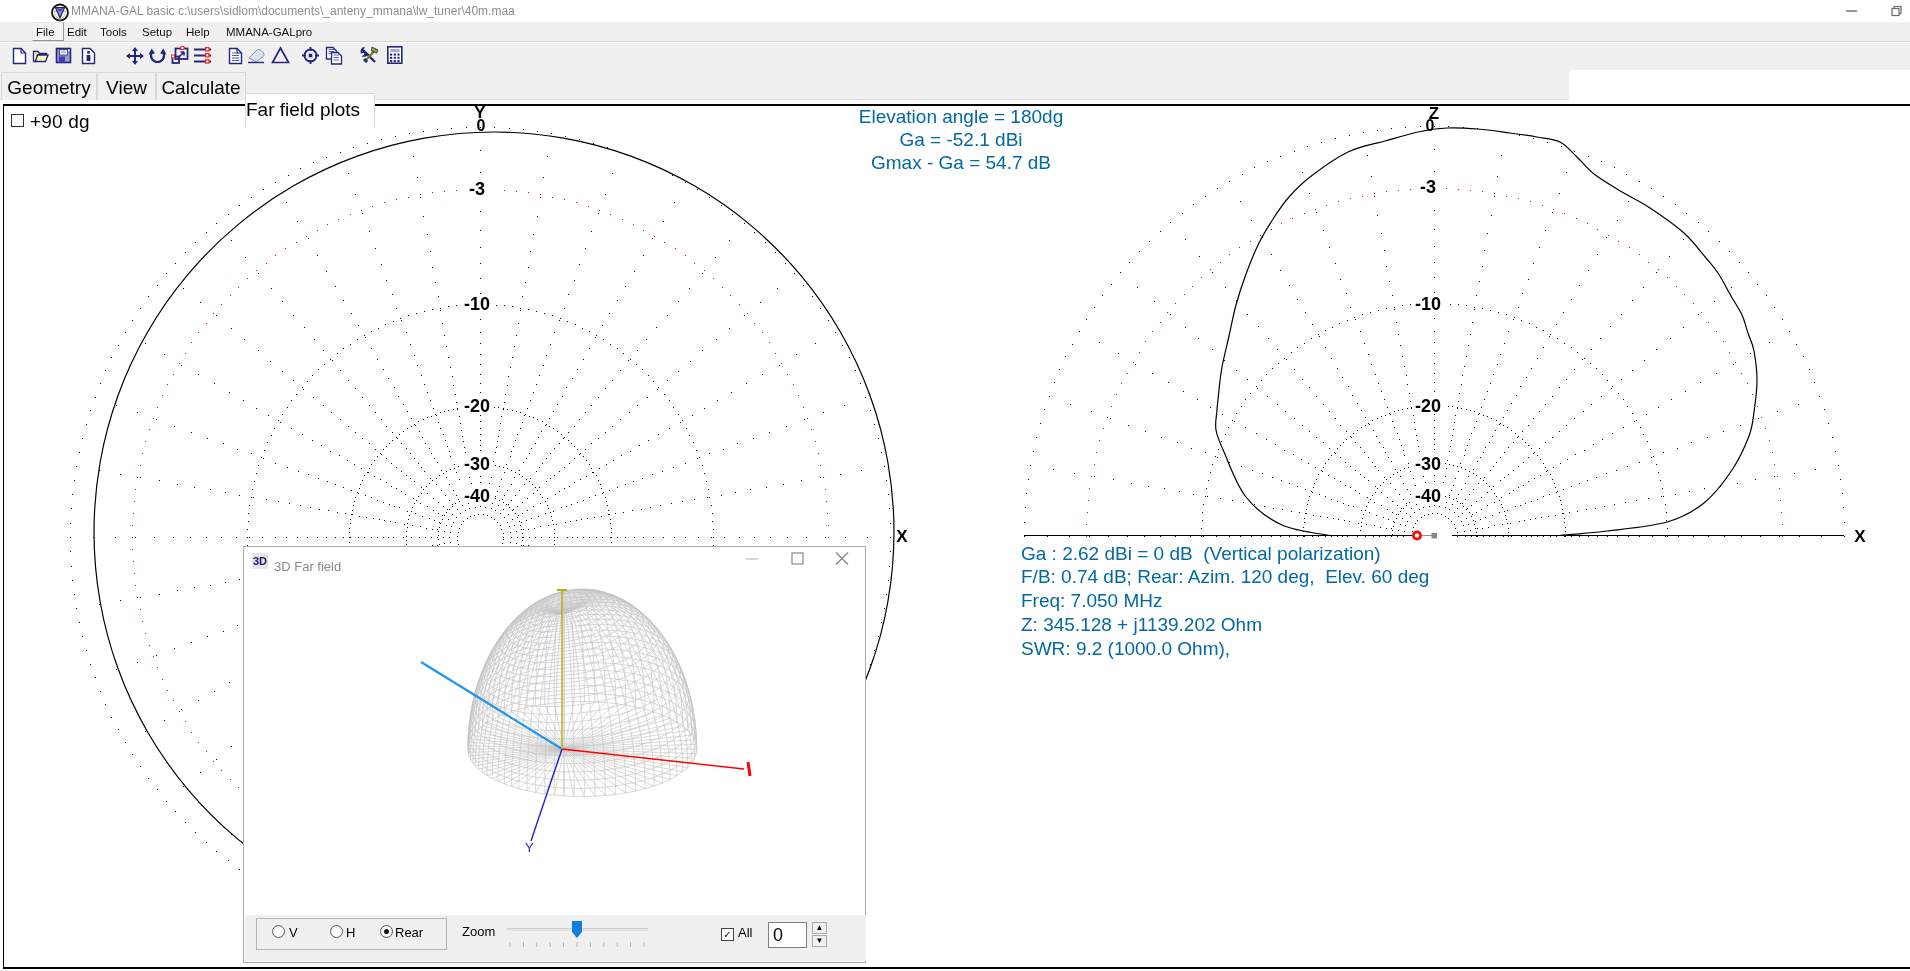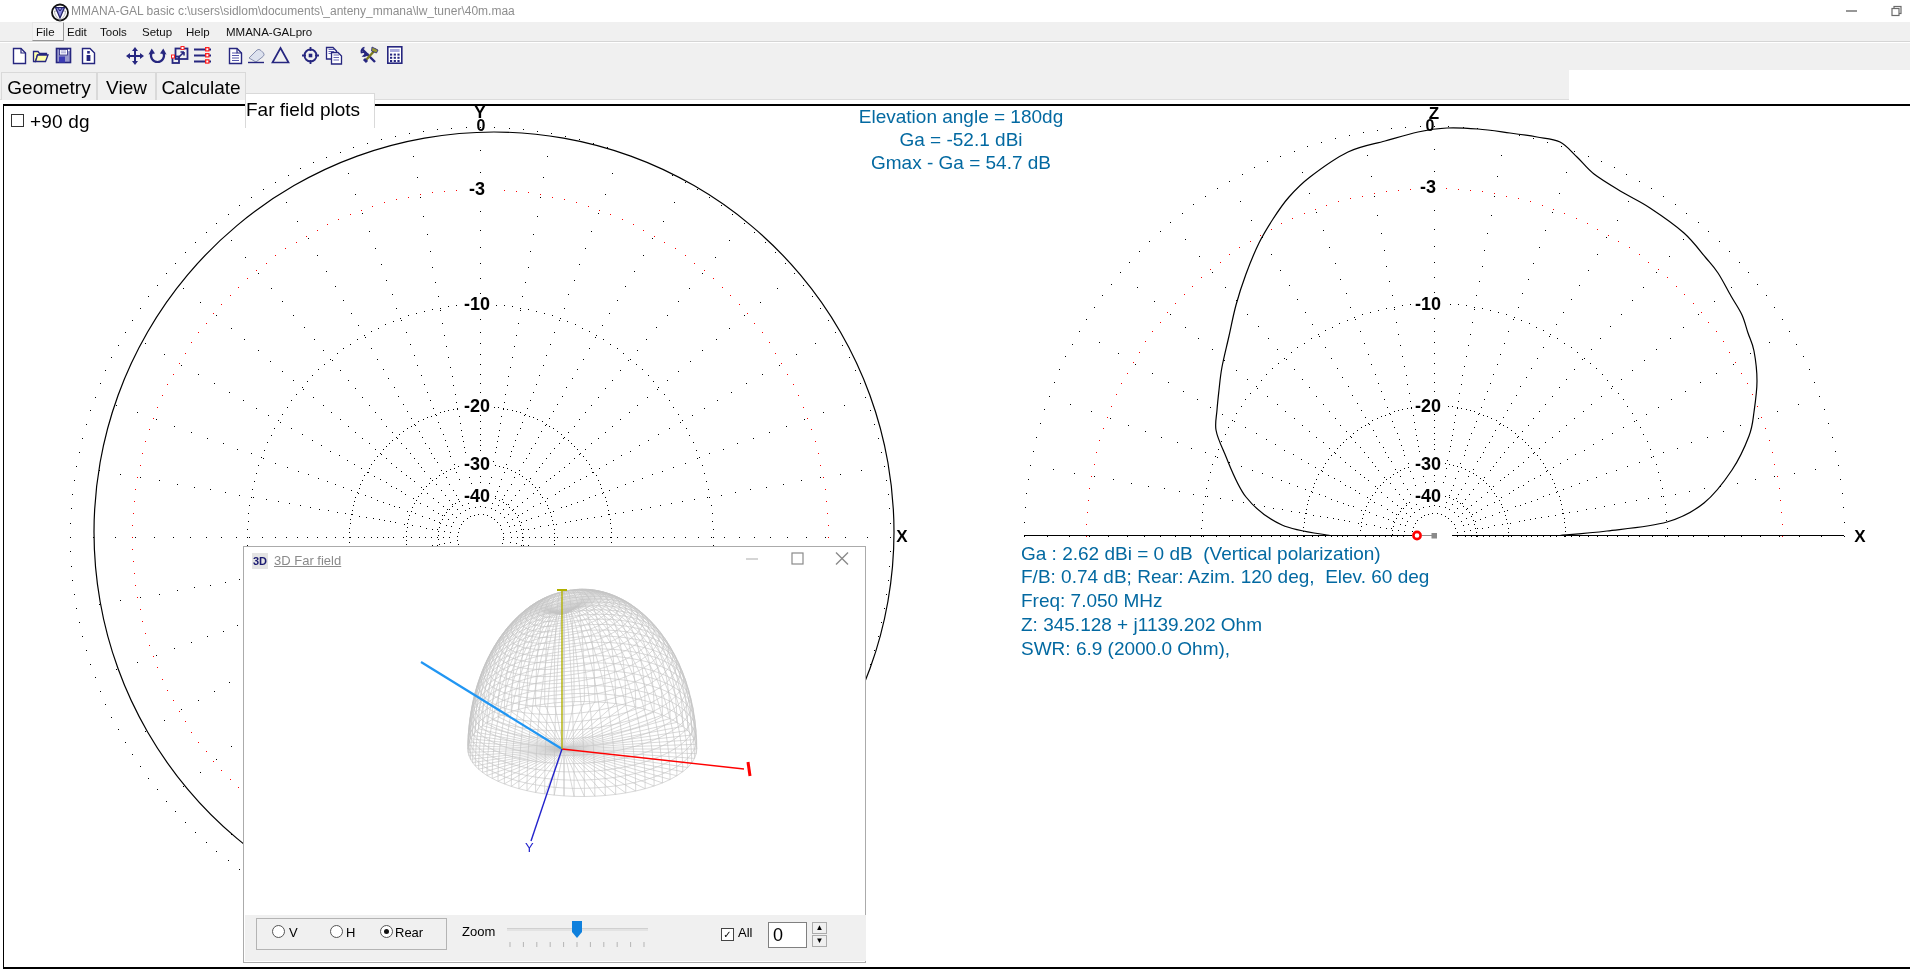--- a/index.html
+++ b/index.html
@@ -33,21 +33,21 @@
 .ctr { transform:translateX(-50%); }
 
 #chk90 { position:absolute; left:11px; top:114px; width:13px; height:13px; border:1px solid #333; background:#fff; }
 #chk90l { position:absolute; left:30px; top:111px; font-size:19px; letter-spacing:0.2px; }
 
 #w3d { position:absolute; left:243px; top:546px; width:623px; height:417px; background:#fff;
   border:1px solid #ababab;padding-left:27px; }
 #w3d-title { position:absolute; left:0; top:0; width:100%; height:24px; background:#fff; }
 #w3d-ico { position:absolute; left:8px; top:6px; width:16px; height:16px; background:#e4e4e4;
   color:#191970; font-size:11px; font-weight:bold; text-align:center; line-height:16px; }
-#w3d-txt { position:absolute; left:30px; top:6px; font-size:13px; color:#8a8a8a;text-decoration:underline; }
+#w3d-txt { position:absolute; left:30px; top:12px; font-size:13px; color:#8a8a8a; }
 #w3d-bar { position:absolute; left:1px; bottom:1px; width:621px; height:46px; background:#f0f0f0; }
 .gbox { position:absolute; left:11px; top:3px; width:191px; height:32px; border:1px solid #b4b4b4; }
 .radio { position:absolute; width:13px; height:13px; border:1px solid #555; border-radius:50%; background:#fff; }
 .rdot { position:absolute; left:3px; top:3px; width:5px; height:5px; border-radius:50%; background:#111; }
 .blab { position:absolute; font-size:13px; color:#000; }
 #zoomtrack { position:absolute; left:262px; top:13px; width:141px; height:3px; background:#e3e3e3;
   border-top:1px solid #d0d0d0; }
 #zoomthumb { position:absolute; left:327px; top:6px; width:10px; height:17px; background:#0f80dd;
   clip-path:polygon(0 0,100% 0,100% 65%,50% 100%,0 65%); }
 #allchk { position:absolute; left:476px; top:13px; width:13px; height:13px; border:1px solid #444; background:#fff;
@@ -236,21 +236,21 @@
   <div id="chk90"></div>
   <div id="chk90l">+90 dg</div>
 
   <div class="ptxt ctr" style="left:961px; top:106px">Elevation angle = 180dg</div>
   <div class="ptxt ctr" style="left:961px; top:129px">Ga = -52.1 dBi</div>
   <div class="ptxt ctr" style="left:961px; top:152px">Gmax - Ga = 54.7 dB</div>
   <div class="ptxt" style="left:1021px; top:543px">Ga : 2.62 dBi = 0 dB  (Vertical polarization)</div>
   <div class="ptxt" style="left:1021px; top:566px">F/B: 0.74 dB; Rear: Azim. 120 deg,  Elev. 60 deg</div>
   <div class="ptxt" style="left:1021px; top:590px">Freq: 7.050 MHz</div>
   <div class="ptxt" style="left:1021px; top:614px">Z: 345.128 + j1139.202 Ohm</div>
-  <div class="ptxt" style="left:1021px; top:638px">SWR: 6.9 (2000.0 Ohm),</div>
+  <div class="ptxt" style="left:1021px; top:638px">SWR: 9.2 (1000.0 Ohm),</div>
 
   <div id="w3d">
     <div id="w3d-title">
       <div id="w3d-ico">3D</div>
       <div id="w3d-txt">3D Far field</div>
       <svg style="position:absolute; right:1px; top:0" width="130" height="24">
 <path d="M12 12 H24" stroke="#b9b9b9" stroke-width="1.2"></path>
 <rect x="58" y="6" width="11" height="11" fill="none" stroke="#8a8a8a" stroke-width="1.2"></rect>
 <path d="M102 5.5 L114 17.5 M114 5.5 L102 17.5" stroke="#8a8a8a" stroke-width="1.4"></path>
 </svg>

